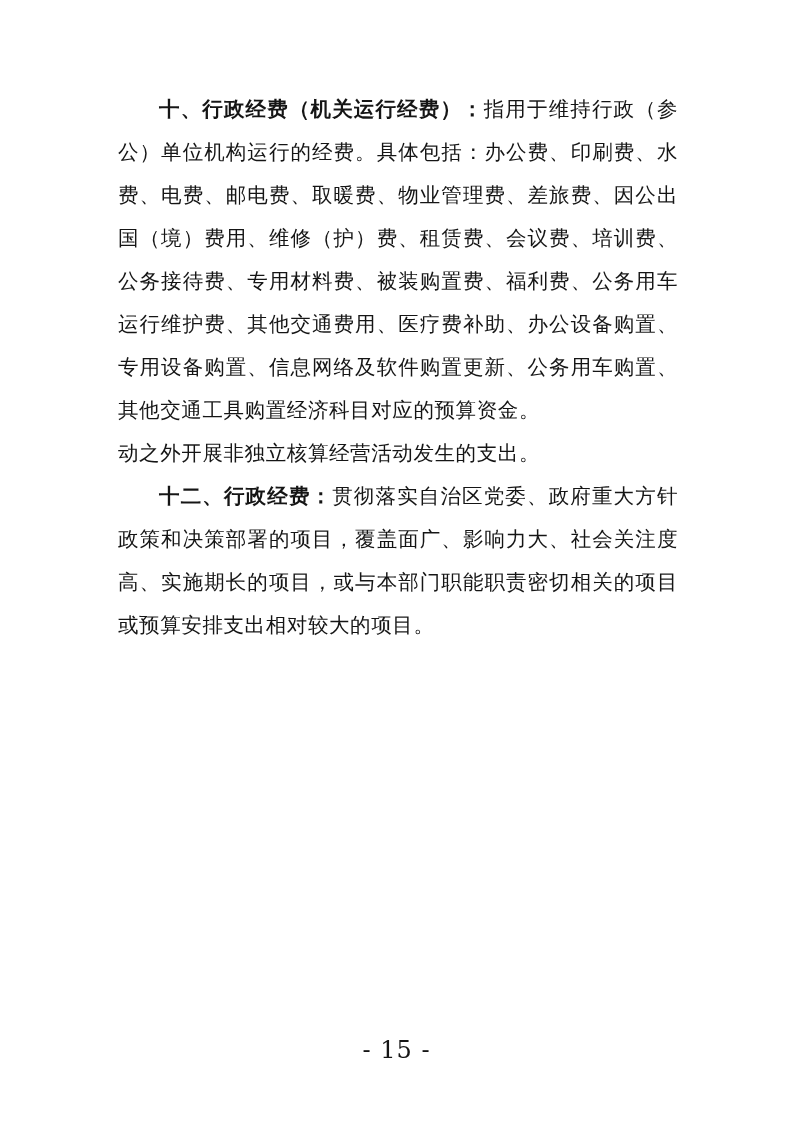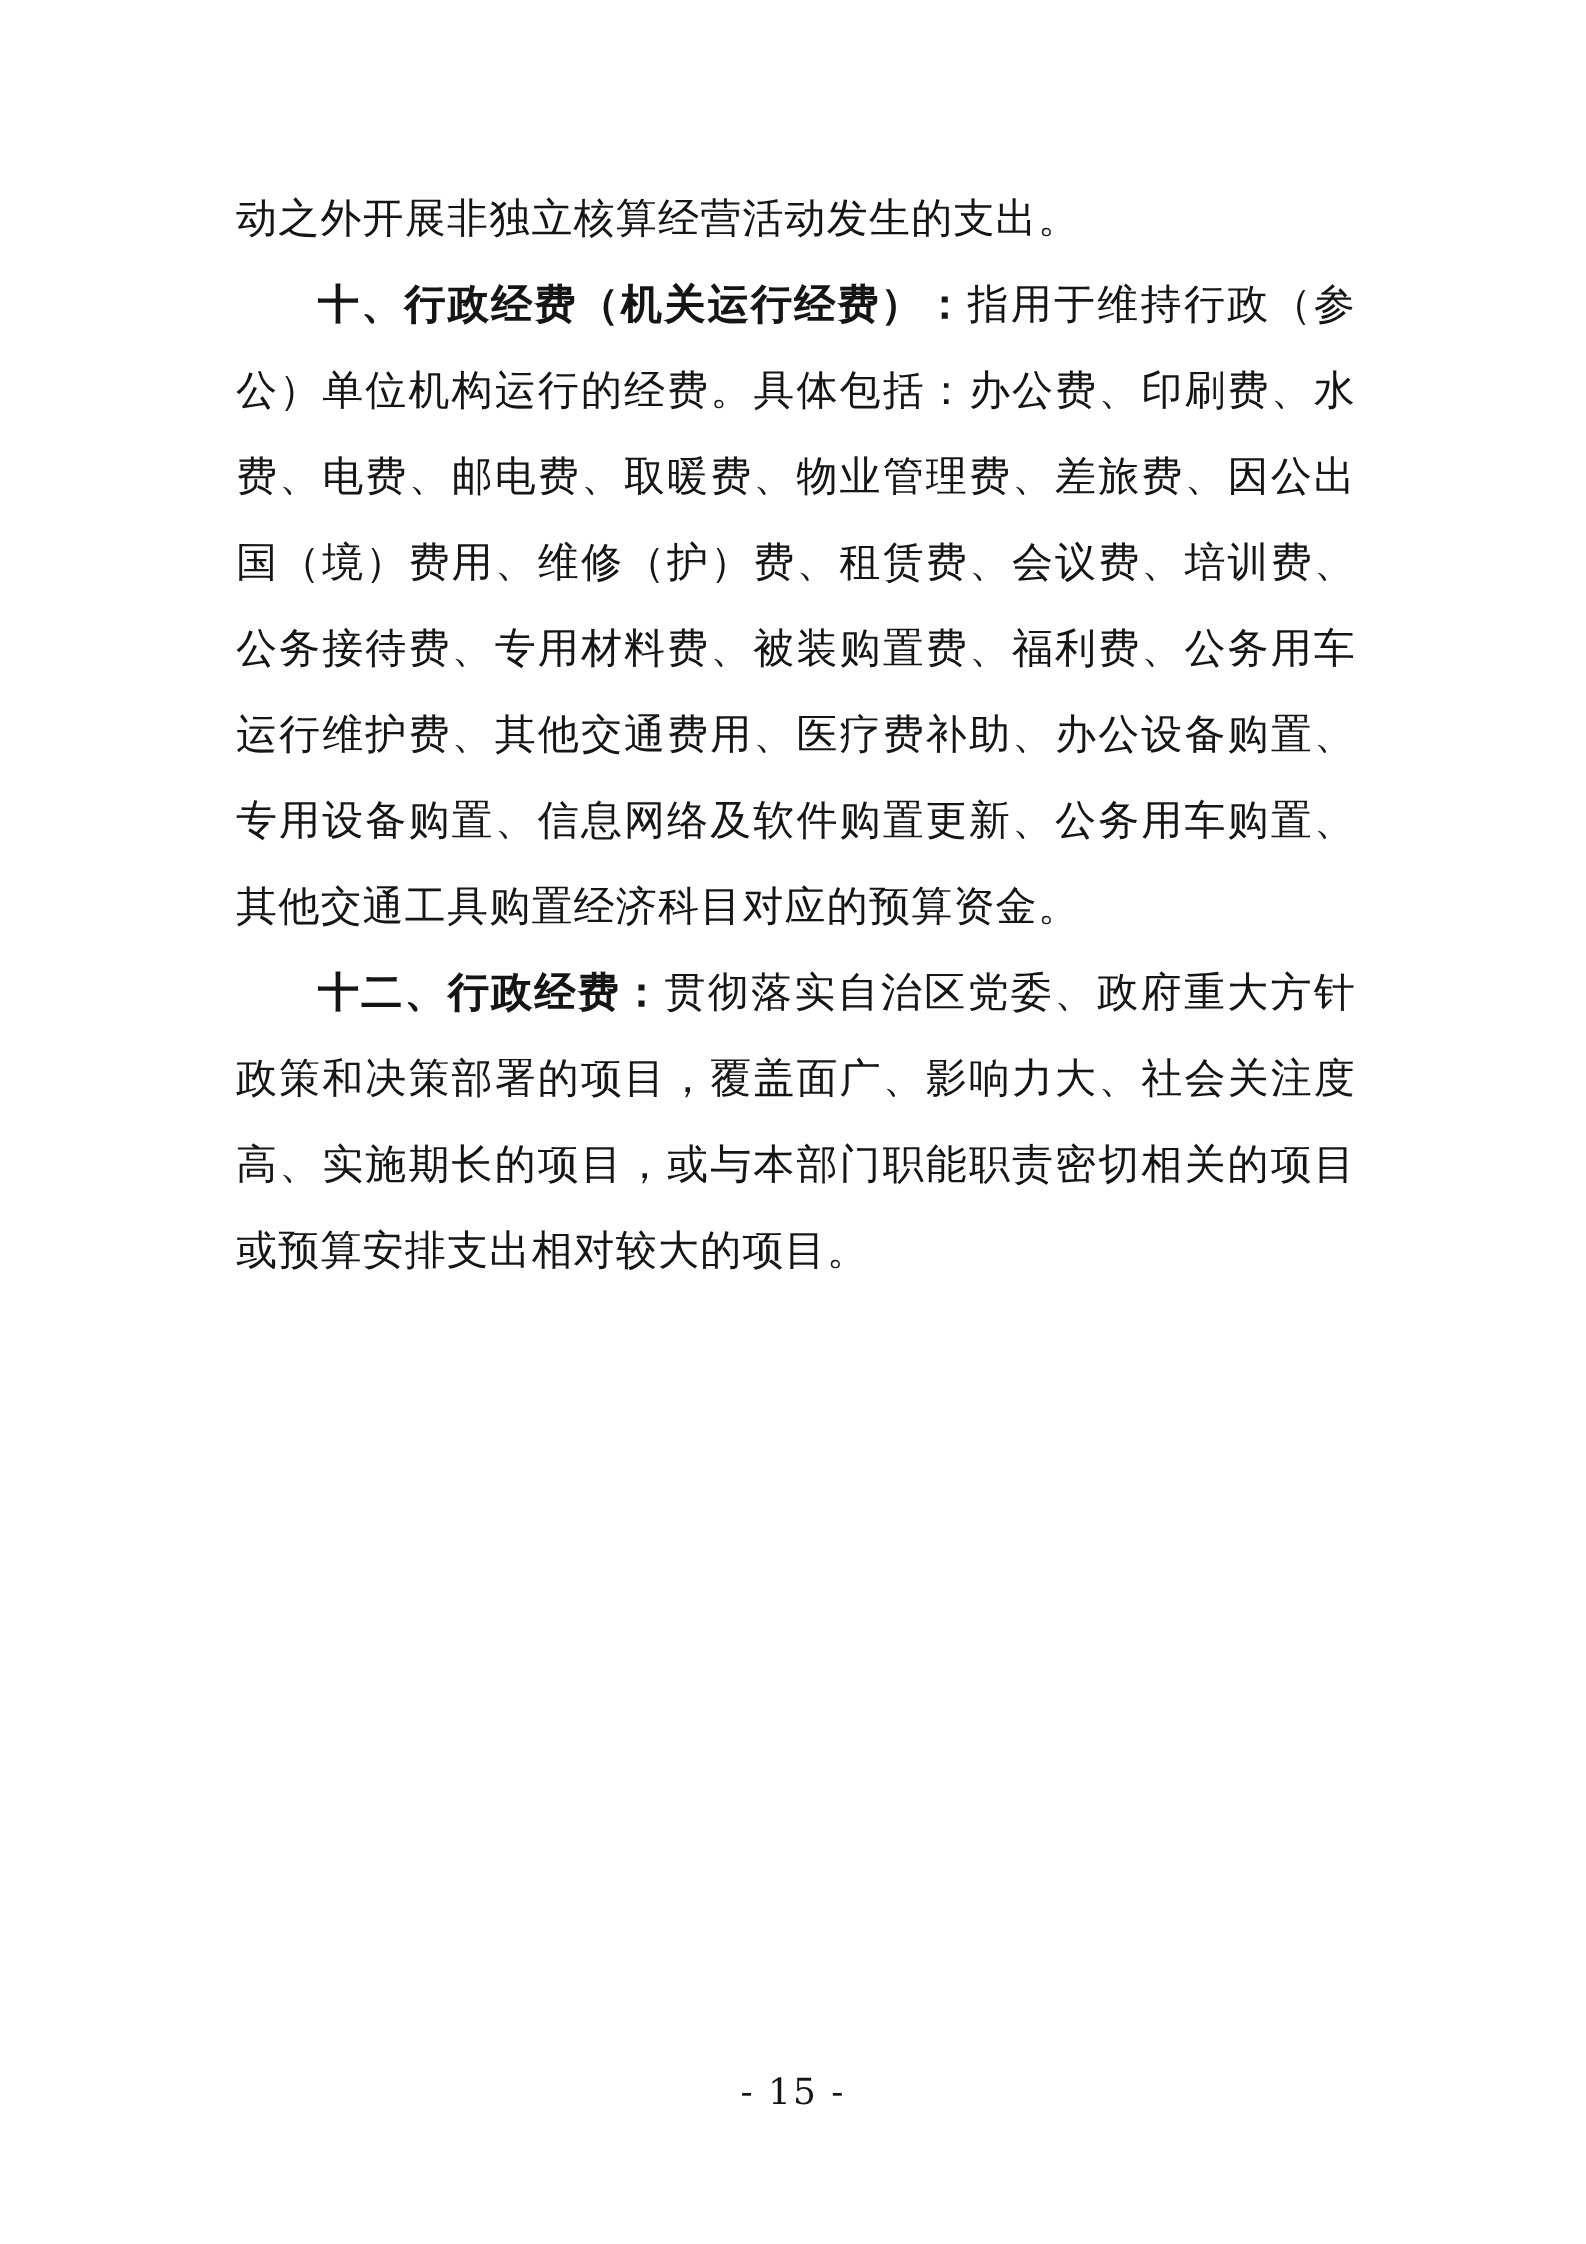--- a/index.html
+++ b/index.html
@@ -40,39 +40,39 @@
   }
   .lead {
     font-weight: bold;
   }
   .pagenum {
     position: absolute;
     left: 0;
     right: 0;
     top: 1036px;
     text-align: center;
-    font-size: 18px;
+    font-size: 24px;
     letter-spacing: 1px;
     color: #151515;
     font-family: "DejaVu Serif", "Liberation Serif", serif;
   }
 </style>
 </head>
 <body>
 
 <div class="page">
 
   <div class="content">
 
+    <p class="para indent">
+      <span class="lead">十、行政经费（机关运行经费）：</span><span>指用于维持行政（参公）单位机构运行的经费。具体包括：办公费、印刷费、水费、电费、邮电费、取暖费、物业管理费、差旅费、因公出国（境）费用、维修（护）费、租赁费、会议费、培训费、公务接待费、专用材料费、被装购置费、福利费、公务用车运行维护费、其他交通费用、医疗费补助、办公设备购置、专用设备购置、信息网络及软件购置更新、公务用车购置、其他交通工具购置经济科目对应的预算资金。</span>
+    </p>
+
     <p class="para">
       <span>动之外开展非独立核算经营活动发生的支出。</span>
-    </p>
-
-    <p class="para indent">
-      <span class="lead">十、行政经费（机关运行经费）：</span><span>指用于维持行政（参公）单位机构运行的经费。具体包括：办公费、印刷费、水费、电费、邮电费、取暖费、物业管理费、差旅费、因公出国（境）费用、维修（护）费、租赁费、会议费、培训费、公务接待费、专用材料费、被装购置费、福利费、公务用车运行维护费、其他交通费用、医疗费补助、办公设备购置、专用设备购置、信息网络及软件购置更新、公务用车购置、其他交通工具购置经济科目对应的预算资金。</span>
     </p>
 
 
     <p class="para indent">
       <span class="lead">十二、行政经费：</span><span>贯彻落实自治区党委、政府重大方针政策和决策部署的项目，覆盖面广、影响力大、社会关注度高、实施期长的项目，或与本部门职能职责密切相关的项目或预算安排支出相对较大的项目。</span>
     </p>
 
   </div>
 
   <div class="pagenum">- 15 -</div>

